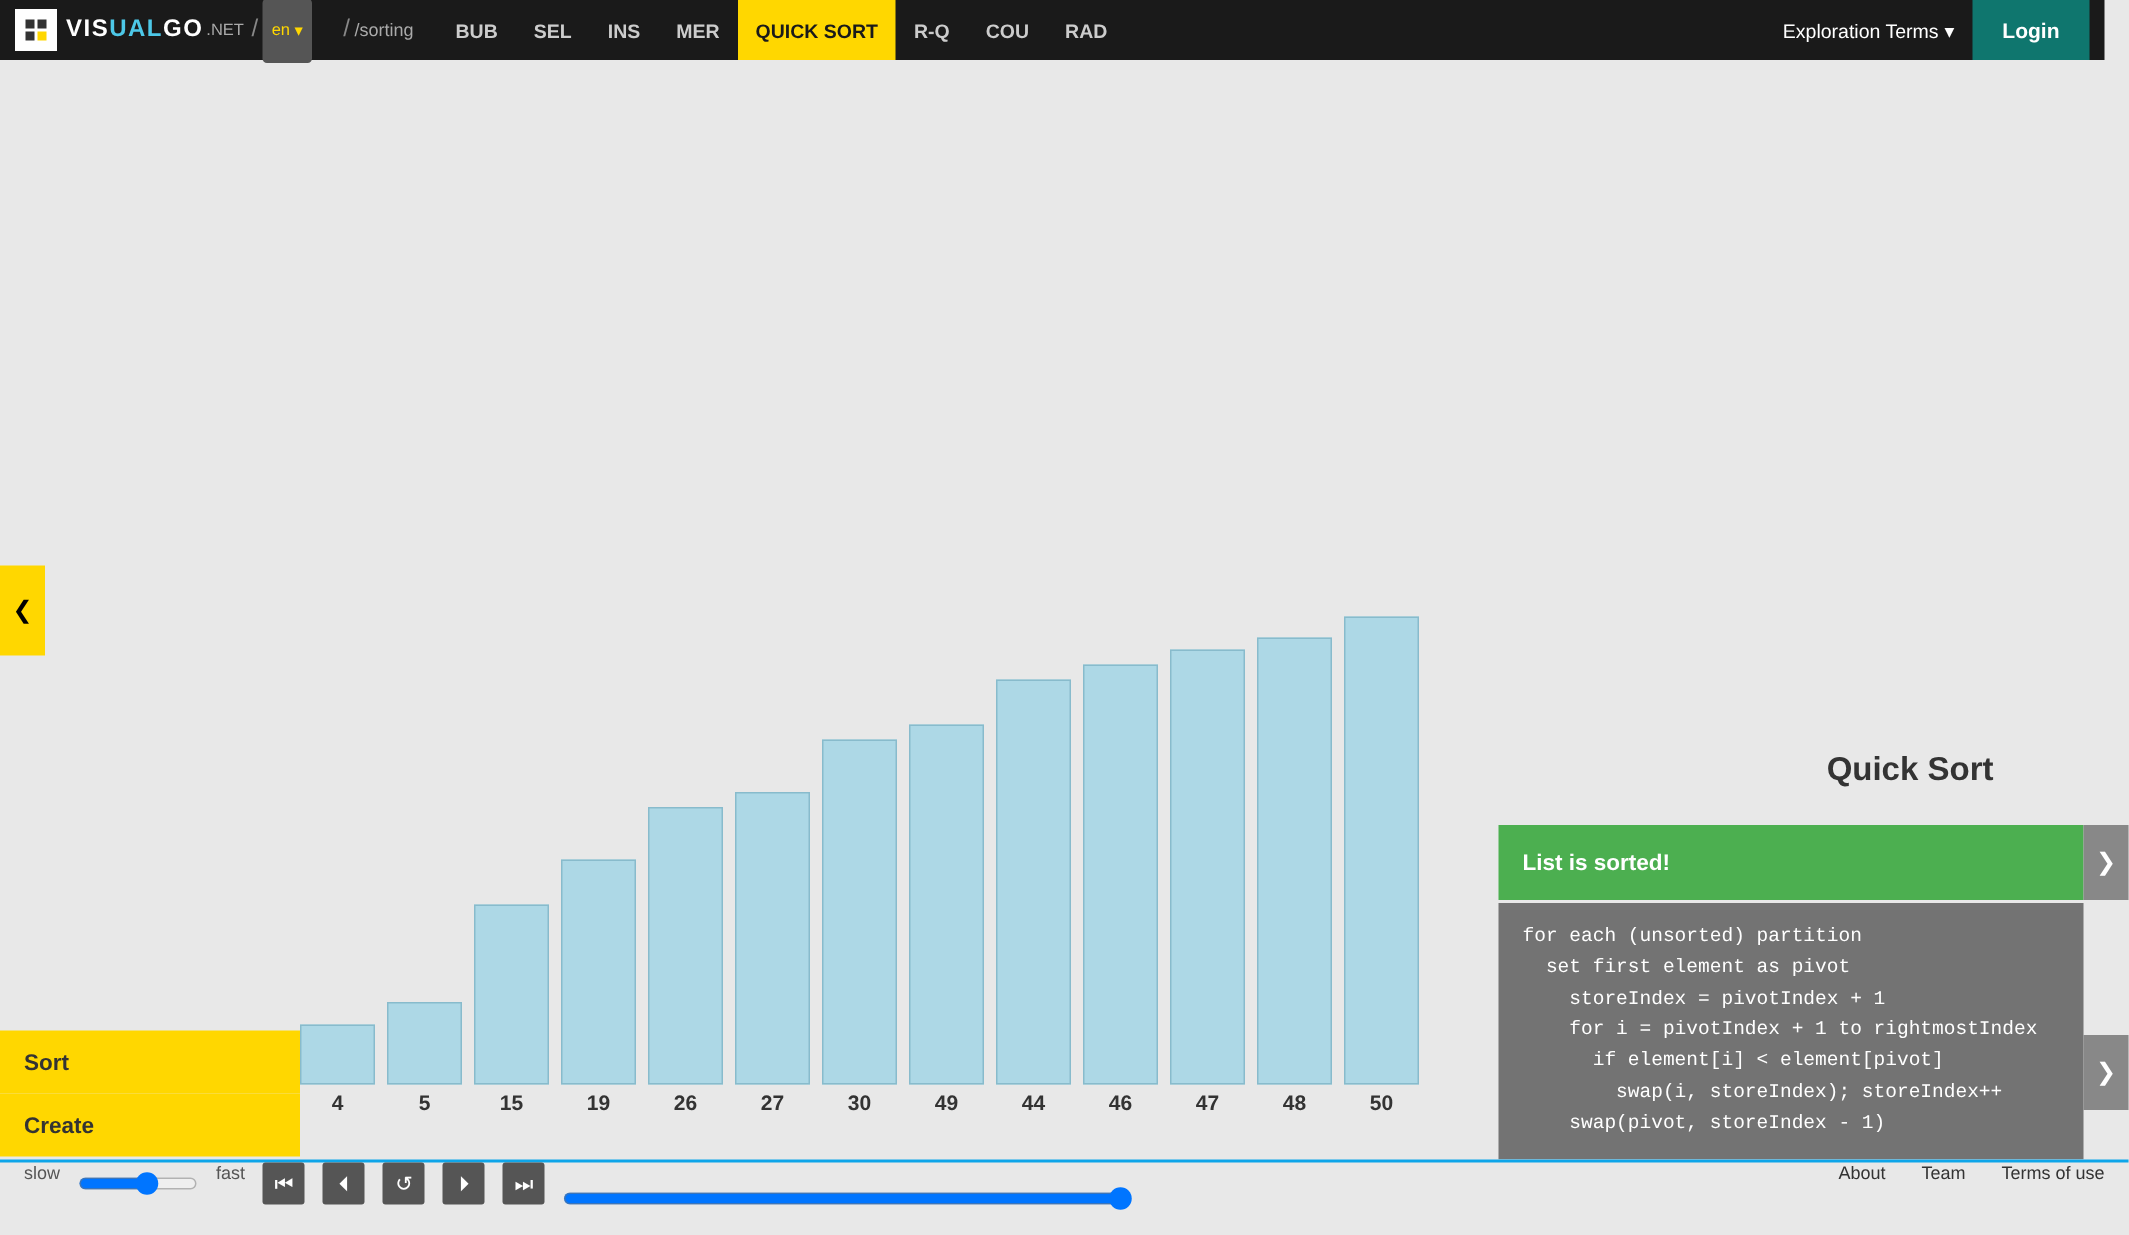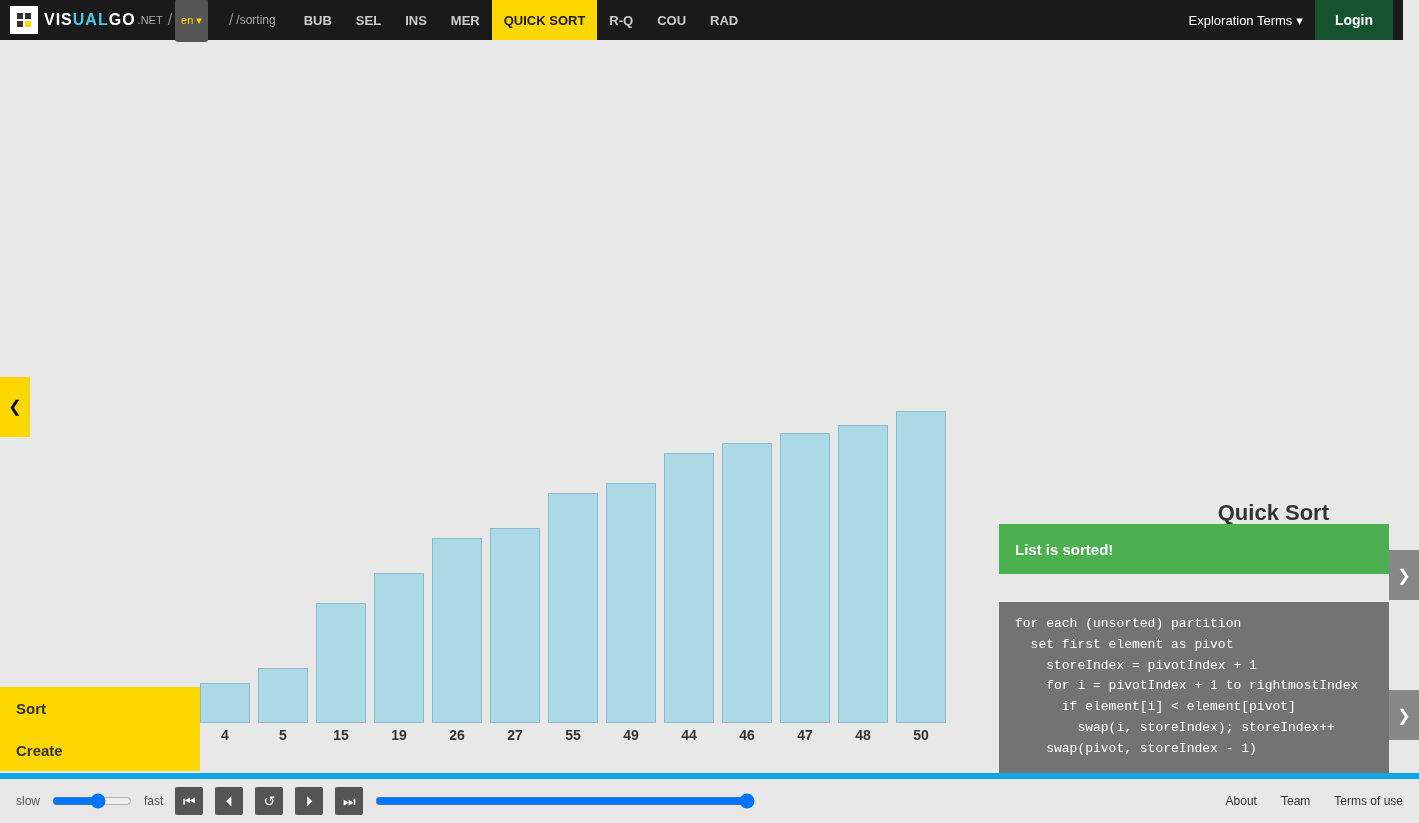--- a/index.html
+++ b/index.html
@@ -34,21 +34,21 @@
       cursor: pointer; height: 40px; display: flex; align-items: center;
       text-decoration: none;
     }
     .nav-item.active { color: #1a1a1a; background: #ffd700; }
     .nav-spacer { flex: 1; }
     #exploration-mode-btn {
       color: #fff; font-size: 13px; cursor: pointer;
       padding: 0 12px; height: 40px; display: flex; align-items: center; gap: 4px;
     }
     #login-btn {
-      background: #14532d; color: #fff; font-size: 14px; font-weight: bold;
+      background: #0f766e; color: #fff; font-size: 14px; font-weight: bold;
       padding: 0 20px; height: 40px; display: flex; align-items: center;
       cursor: pointer;
     }
 
     
     #main-area {
       position: absolute; top: 40px; left: 0; right: 0; bottom: 50px;
       background: #e8e8e8;
     }
 
@@ -81,21 +81,21 @@
 
     
     #right-panel {
       position: absolute; right: 0; top: 0; width: 420px; bottom: 0;
     }
     #algo-title {
       position: absolute; top: 460px; right: 90px;
       font-size: 22px; font-weight: bold; color: #333;
     }
     #status-box {
-      position: absolute; top: 484px; left: 0; right: 30px; height: 50px;
+      position: absolute; top: 510px; left: 0; right: 30px; height: 50px;
       background: #4caf50; display: flex; align-items: center; padding: 0 16px;
     }
     #status-text {
       color: #fff; font-size: 15px; font-weight: bold;
     }
     #right-chevron-top {
       position: absolute; top: 510px; right: 0; width: 30px; height: 50px;
       background: #888; display: flex; align-items: center; justify-content: center;
       cursor: pointer; color: #fff; font-size: 16px;
     }
@@ -126,22 +126,22 @@
     }
     #sort-btn {
       width: 200px; height: 42px; background: #ffd700;
       display: flex; align-items: center; padding: 0 16px;
       font-size: 15px; font-weight: bold; color: #333; cursor: pointer;
     }
 
     
     #bottom-bar {
       position: absolute; bottom: 0; left: 0; right: 0; height: 50px;
-      background: #e8e8e8; border-top: 6px solid #0ea5e9;
-      display: flex; align-items: center; padding: 0 16px; gap: 12px;
+      background: #e8e8e8; border-top: 2px solid #0ea5e9;
+      display: flex; padding: 0 16px; gap: 12px;
     }
     #speed-label-slow { font-size: 12px; color: #555; }
     #speed-label-fast { font-size: 12px; color: #555; }
     #speed-slider {
       width: 100px; cursor: pointer;
     }
     .ctrl-btn {
       width: 28px; height: 28px; background: #555; color: #fff;
       border: none; cursor: pointer; display: flex; align-items: center;
       justify-content: center; font-size: 14px; border-radius: 2px;
@@ -230,21 +230,21 @@
       <div class="bar-container">
         <div class="bar" style="height: 185px;"></div>
         <div class="bar-label">26</div>
       </div>
       <div class="bar-container">
         <div class="bar" style="height: 195px;"></div>
         <div class="bar-label">27</div>
       </div>
       <div class="bar-container">
         <div class="bar" style="height: 230px;"></div>
-        <div class="bar-label">55</div>
+        <div class="bar-label">30</div>
       </div>
       <div class="bar-container">
         <div class="bar" style="height: 240px;"></div>
         <div class="bar-label">49</div>
       </div>
       <div class="bar-container">
         <div class="bar" style="height: 270px;"></div>
         <div class="bar-label">44</div>
       </div>
       <div class="bar-container">

